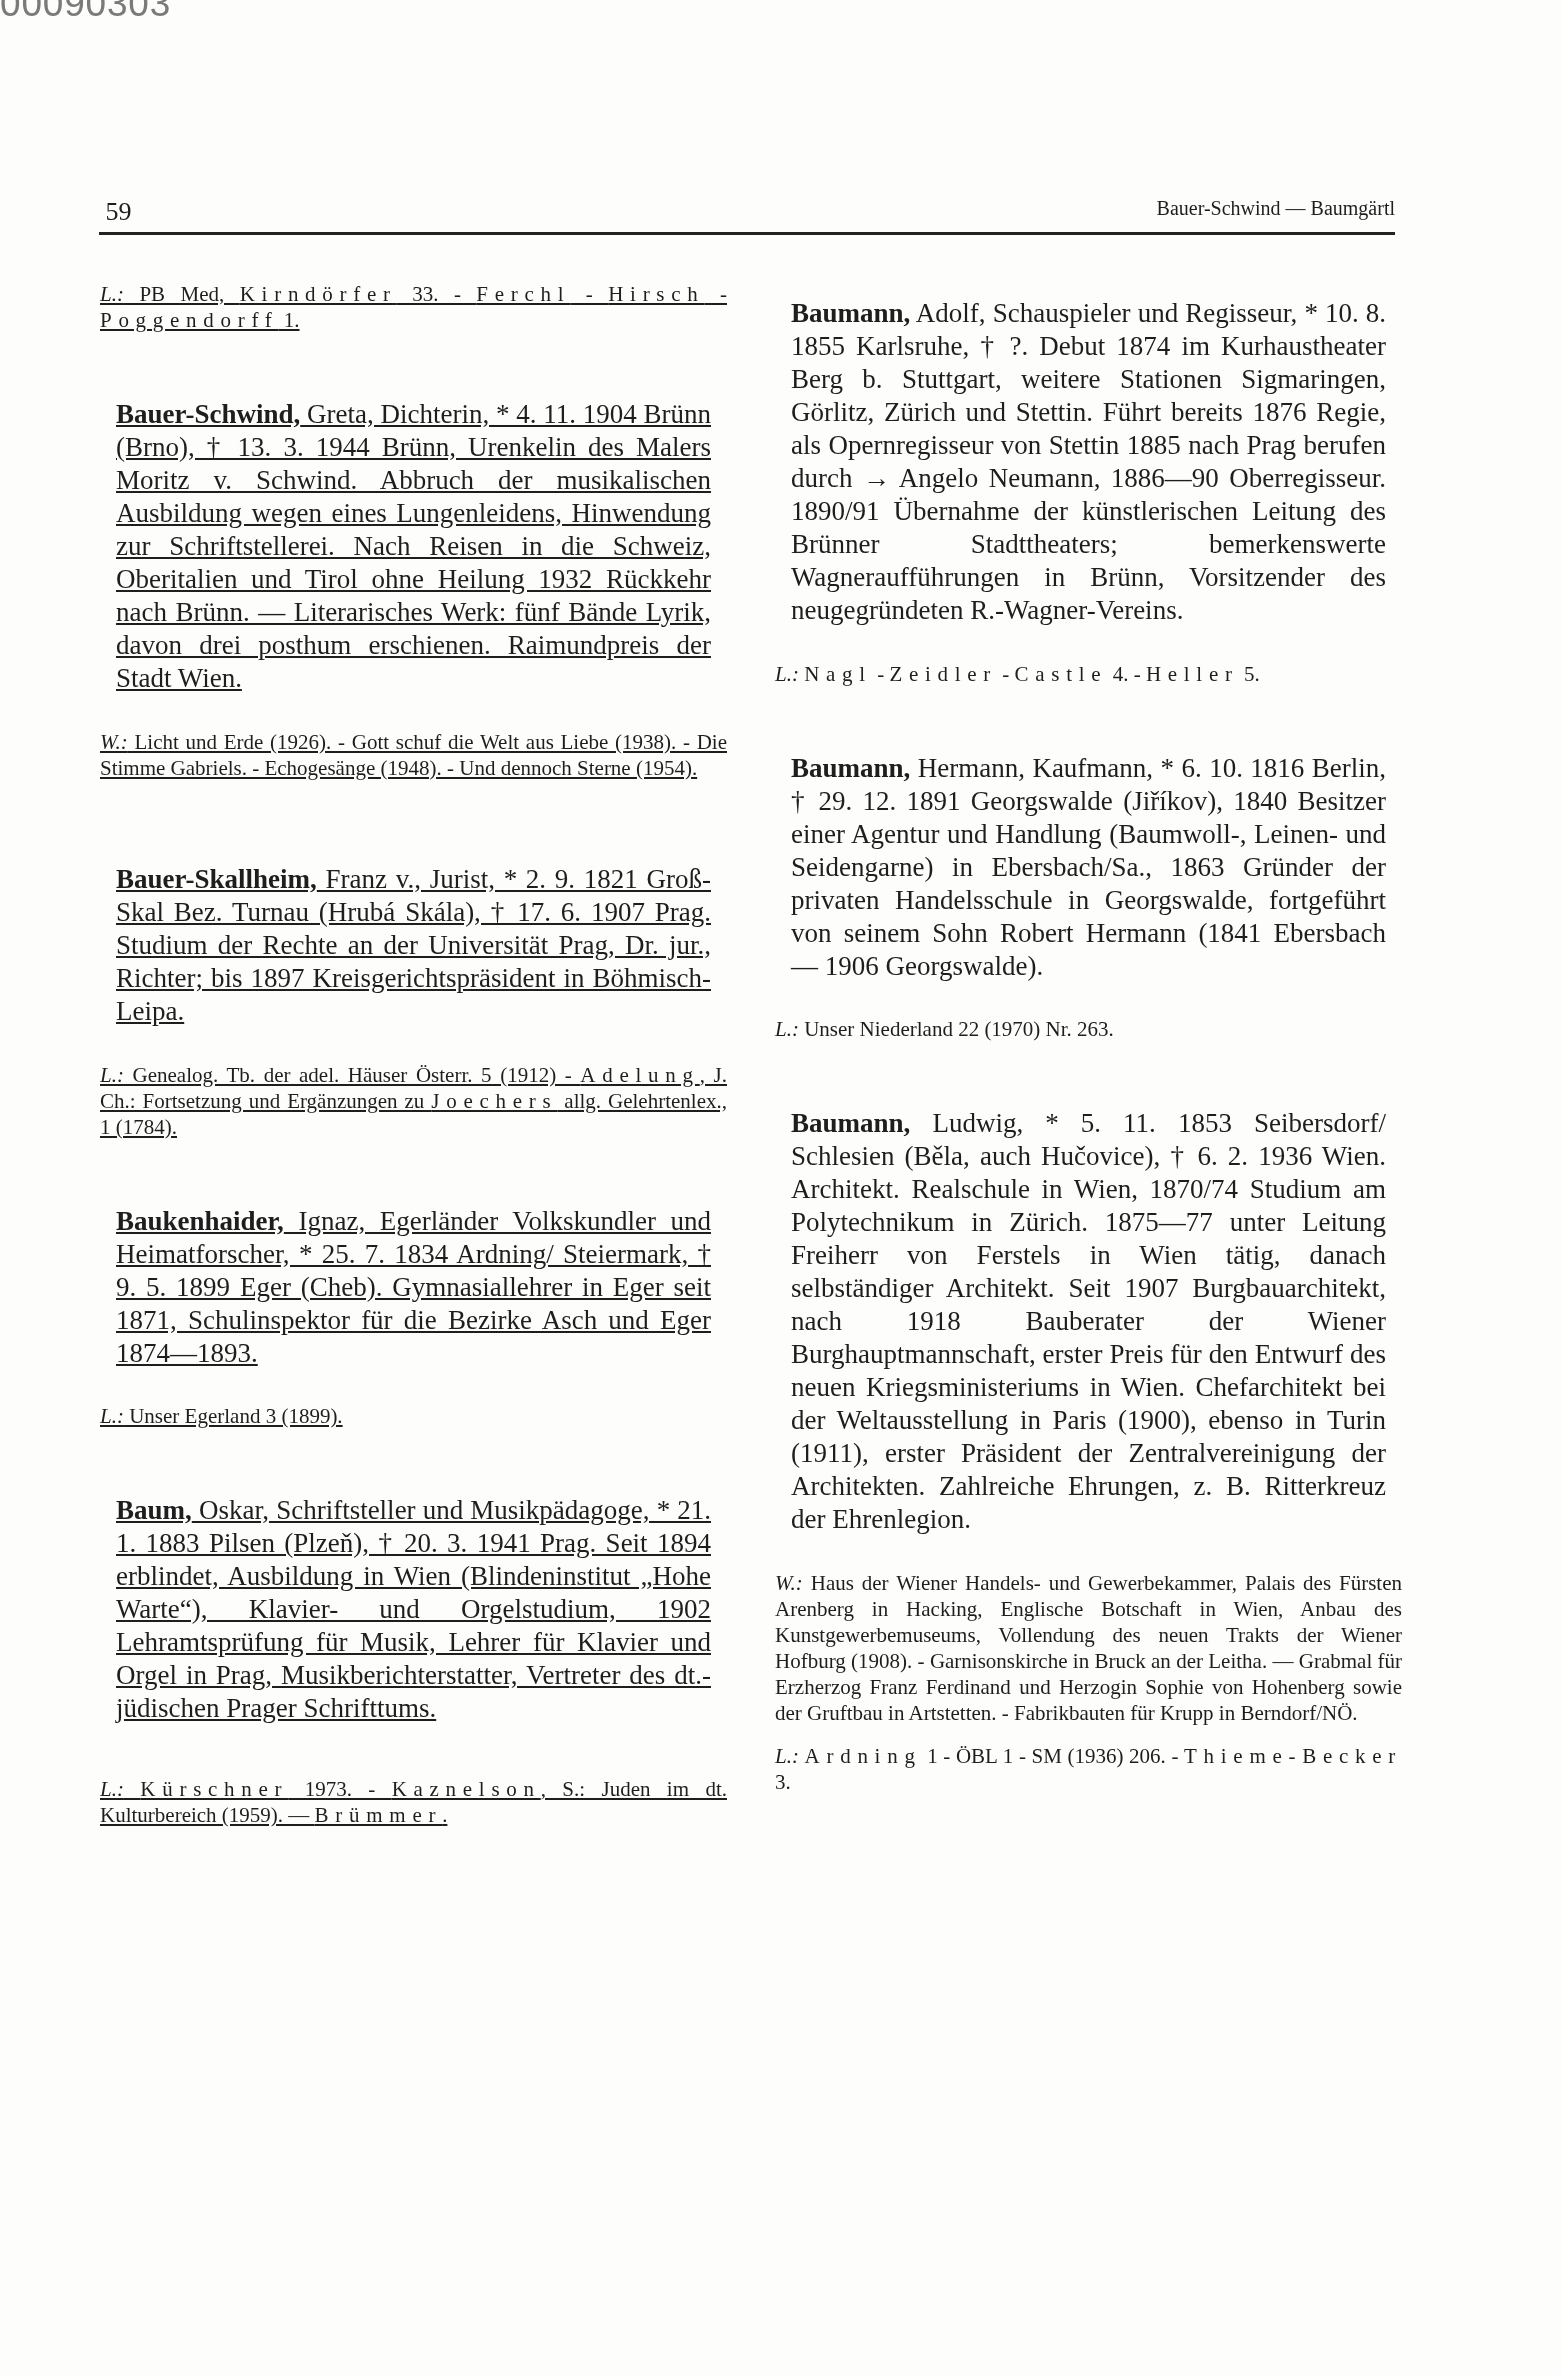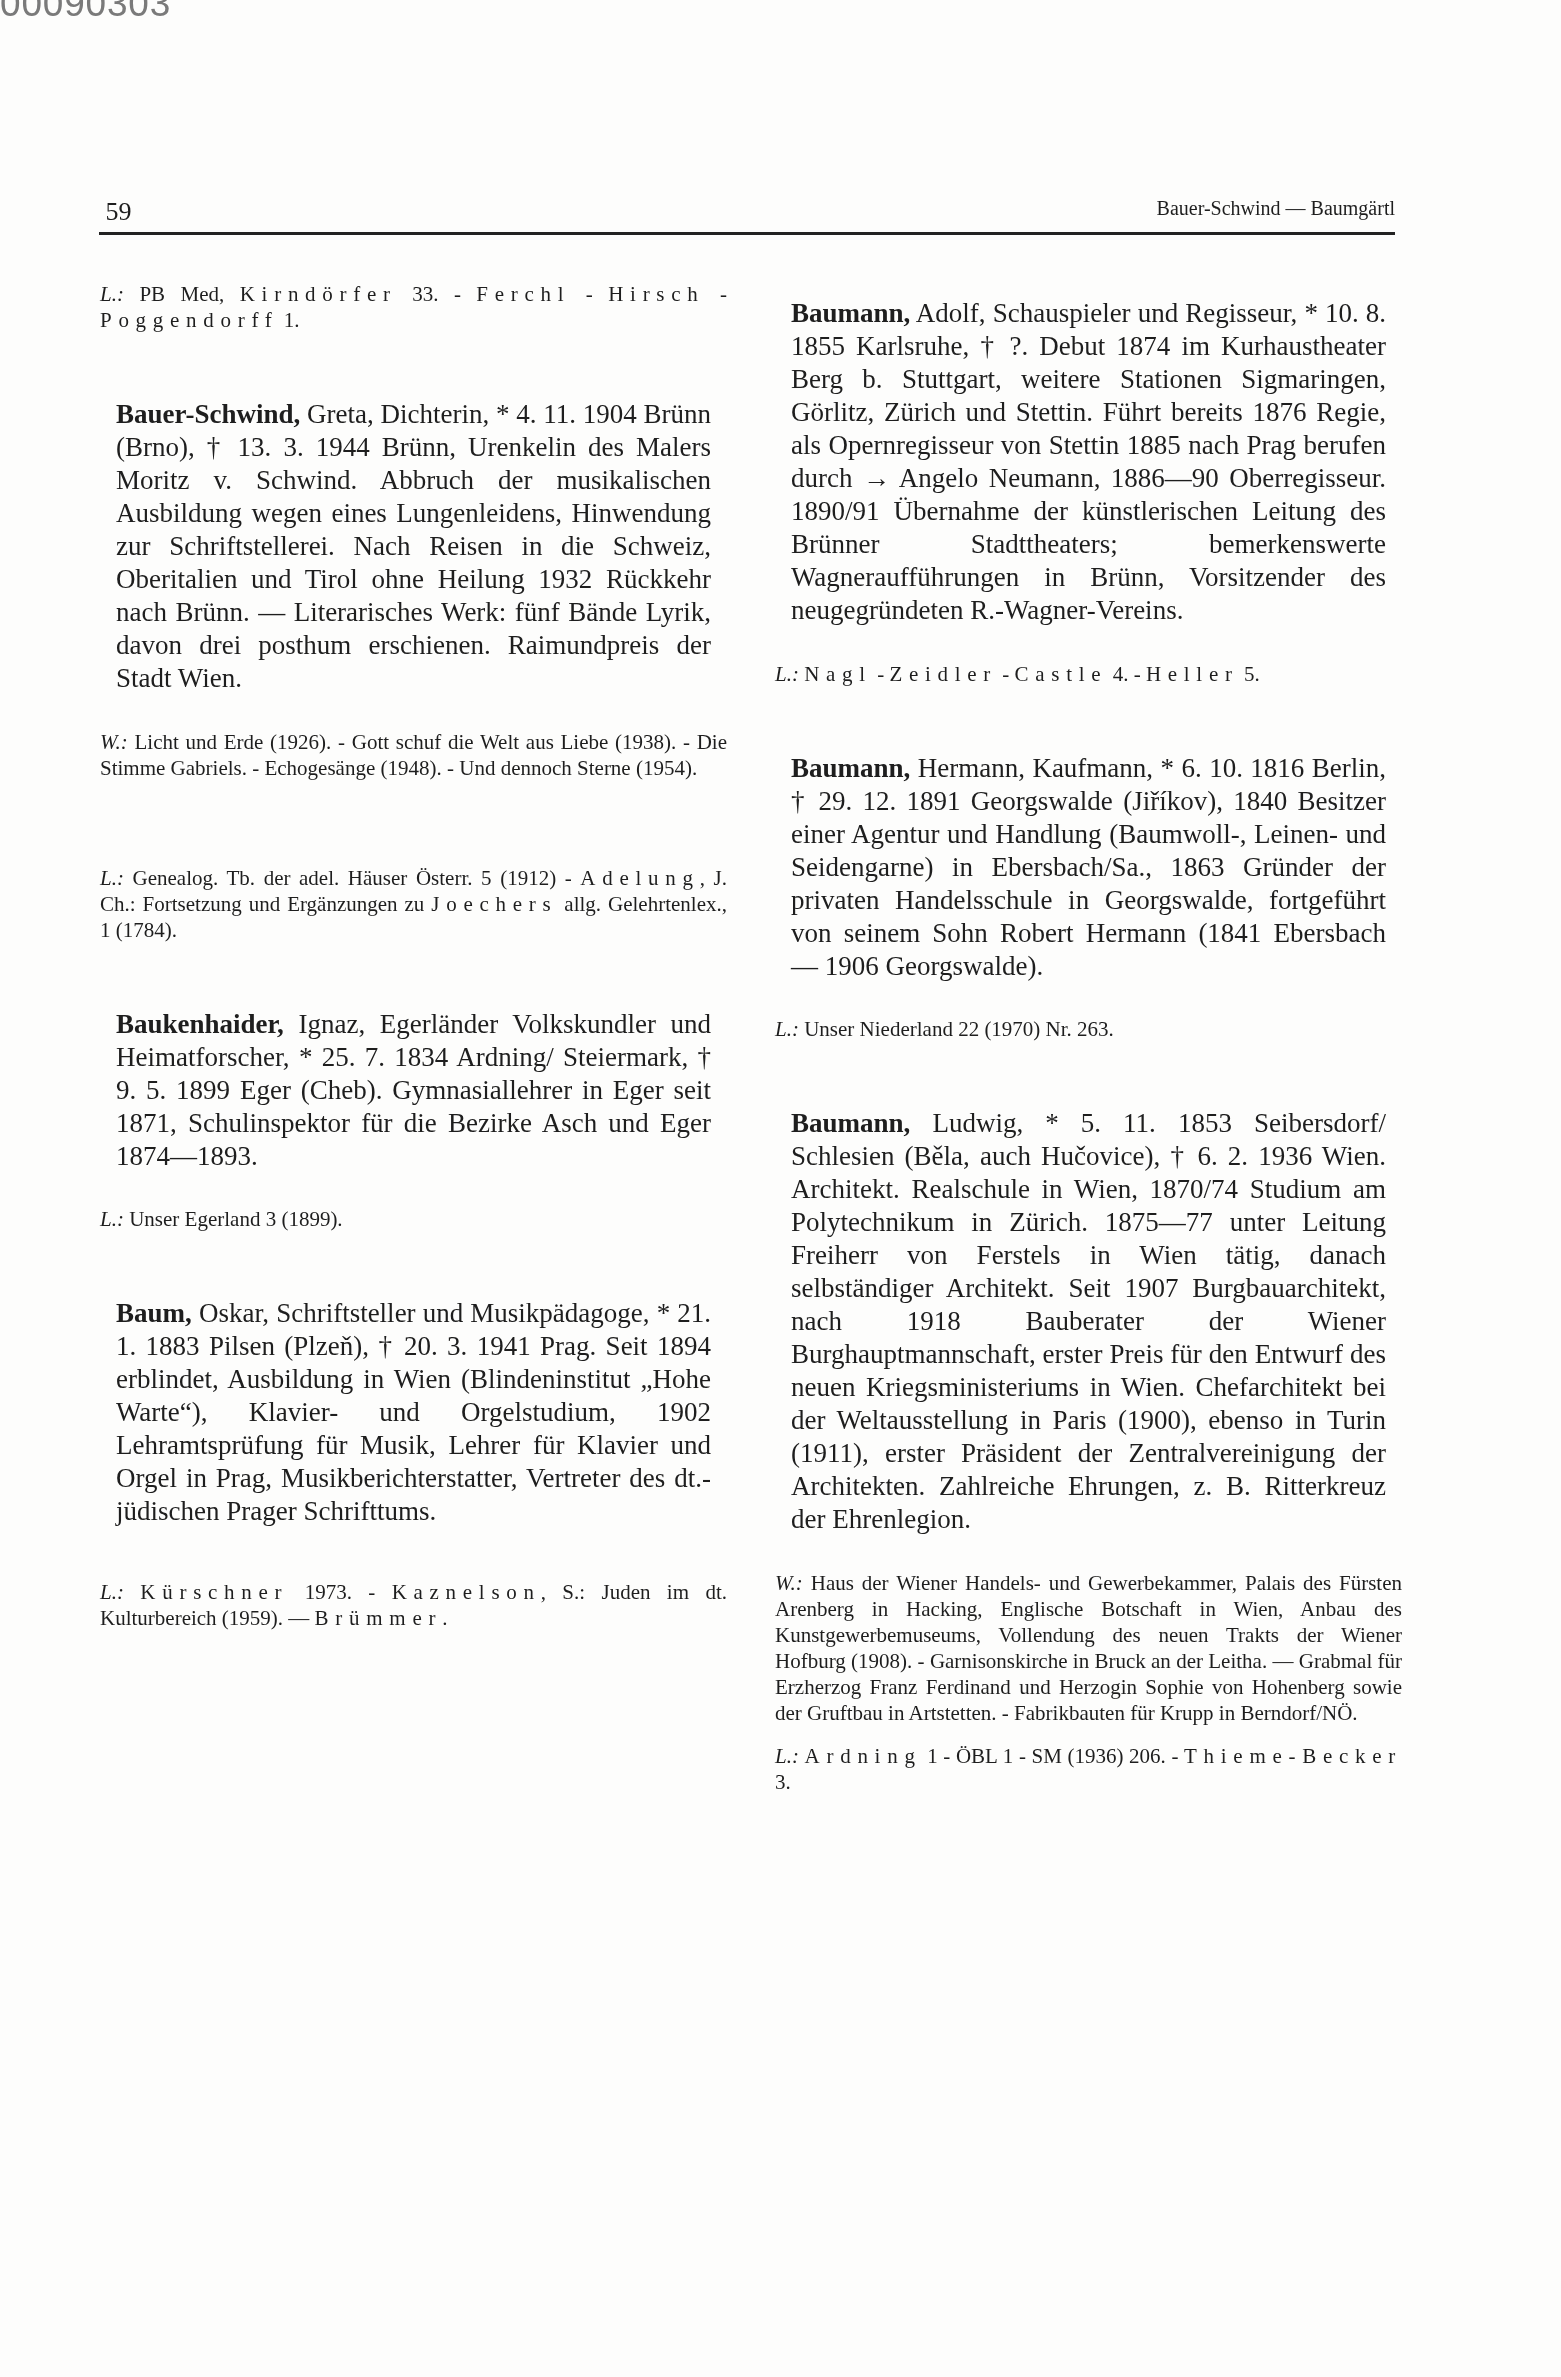--- a/index.html
+++ b/index.html
@@ -49,21 +49,21 @@
       top: 232px;
       width: 1296px;
       height: 0;
       border-top: 3.2px solid #222;
     }
     .column {
       position: absolute;
       top: 281px;
       width: 627px;
     }
-    .col-left  { left: 100px; }
+    .col-left  { left: 100px; text-decoration: underline; }
     .col-right { left: 775px; }
 
     .entry {
       font-size: 27px;
       line-height: 33px;
       text-align: justify;
       hyphens: manual;
       margin: 16px;
     }
     .entry .lemma { font-weight: bold; }
@@ -95,20 +95,21 @@
   <div class="gap-l"></div>
   <div>
       <div>
         <p class="entry"><span class="lemma">Bauer-Schwind,</span><span> Greta, Dichterin, * 4. 11. 1904 Brünn (Brno), † 13. 3. 1944 Brünn, Urenkelin des Malers Moritz v. Schwind. Abbruch der musikalischen Ausbildung wegen eines Lungen­leidens, Hinwendung zur Schriftstellerei. Nach Reisen in die Schweiz, Oberitalien und Tirol ohne Heilung 1932 Rückkehr nach Brünn. — Literarisches Werk: fünf Bände Lyrik, davon drei posthum erschienen. Raimundpreis der Stadt Wien.</span></p>
         <div class="gap-s"></div>
         <p class="ref"><span class="tag">W.:</span><span> Licht und Erde (1926). - Gott schuf die Welt aus Liebe (1938). - Die Stimme Gabriels. - Echo­gesänge (1948). - Und dennoch Sterne (1954).</span></p>
         <div class="gap-s"></div>
       </div>
       <div class="gap-l"></div>
       <div>
+        <p class="entry"><span class="lemma">Bauer-Skallheim,</span><span> Franz v., Jurist, * 2. 9. 1821 Groß-Skal Bez. Turnau (Hrubá Skála), † 17. 6. 1907 Prag. Studium der Rechte an der Uni­versität Prag, Dr. jur., Richter; bis 1897 Kreis­gerichtspräsident in Böhmisch-Leipa.</span></p>
         <div class="gap-s"></div>
         <p class="ref"><span class="tag">L.:</span><span> Genealog. Tb. der adel. Häuser Österr. 5 (1912) - </span><span class="sp">Adelung</span><span>, J. Ch.: Fortsetzung und Ergänzun­gen zu </span><span class="sp">Joechers</span><span> allg. Gelehrtenlex., 1 (1784).</span></p>
       </div>
       <div class="gap-l"></div>
       <div>
         <p class="entry"><span class="lemma">Baukenhaider,</span><span> Ignaz, Egerländer Volkskundler und Heimatforscher, * 25. 7. 1834 Ardning/ Steiermark, † 9. 5. 1899 Eger (Cheb). Gym­nasiallehrer in Eger seit 1871, Schulinspektor für die Bezirke Asch und Eger 1874—1893.</span></p>
         <div class="gap-s"></div>
         <p class="ref"><span class="tag">L.:</span><span> Unser Egerland 3 (1899).</span></p>
       </div>
       <div class="gap-l"></div>

